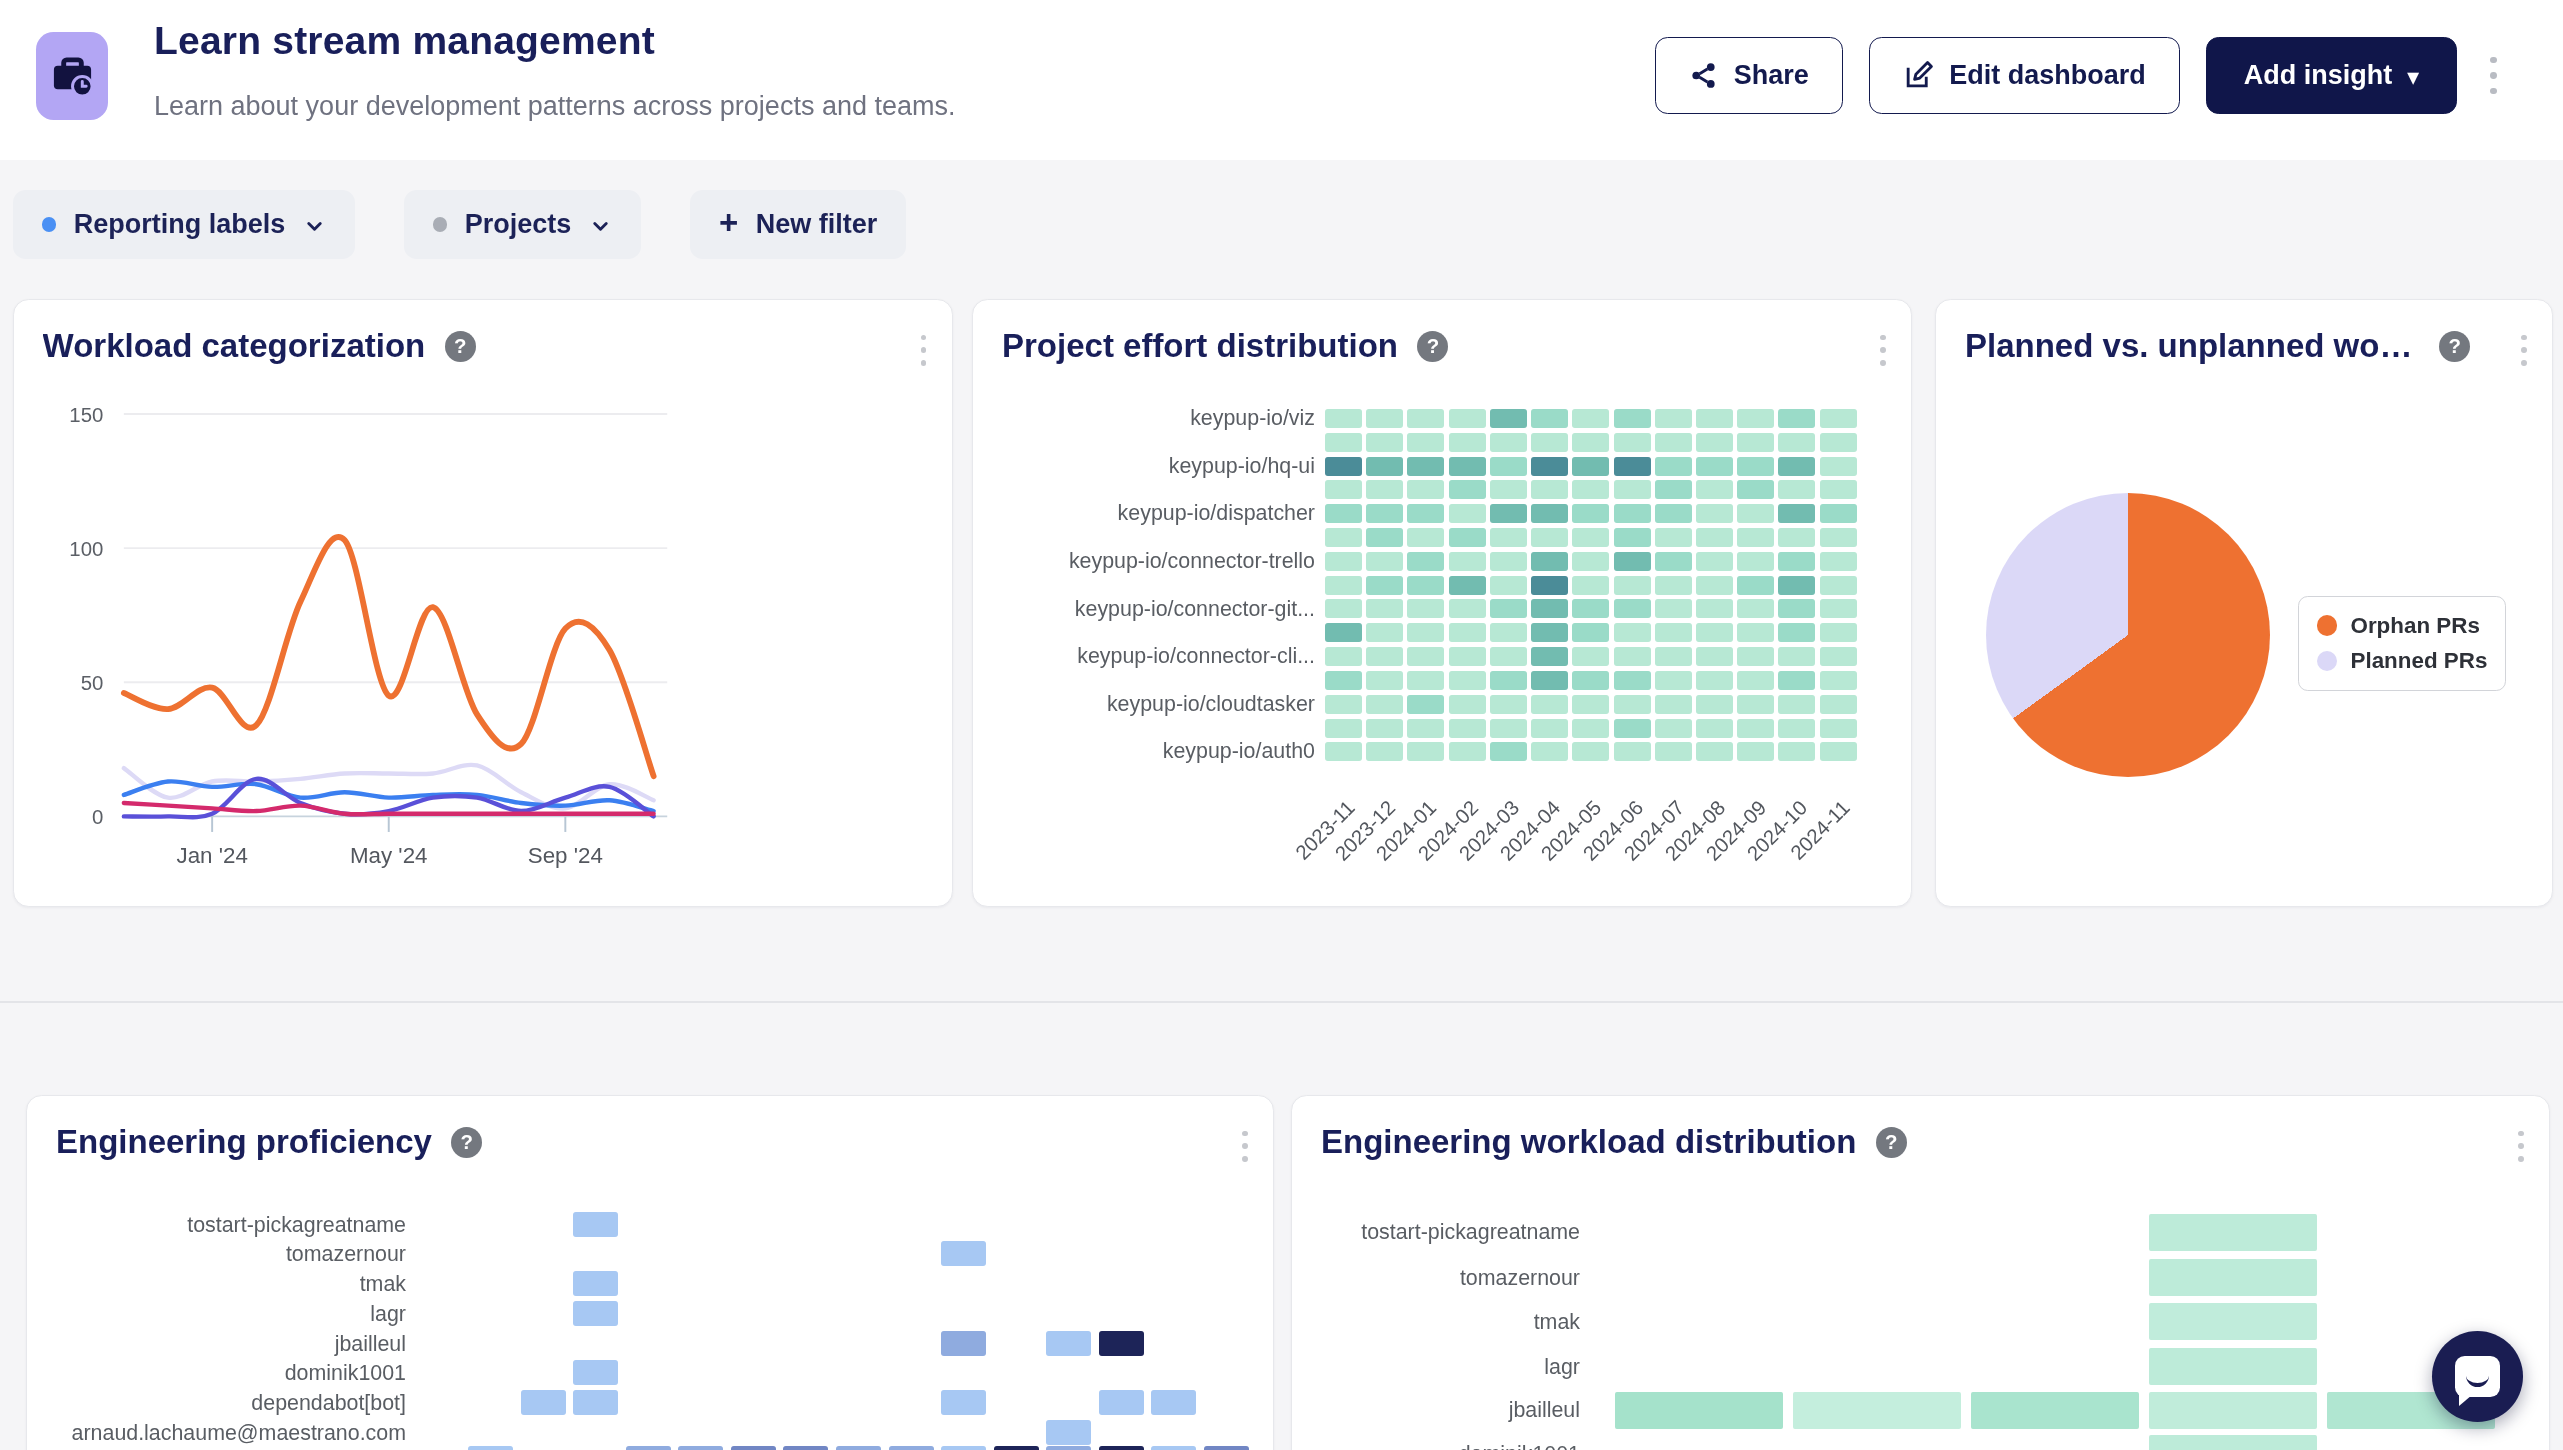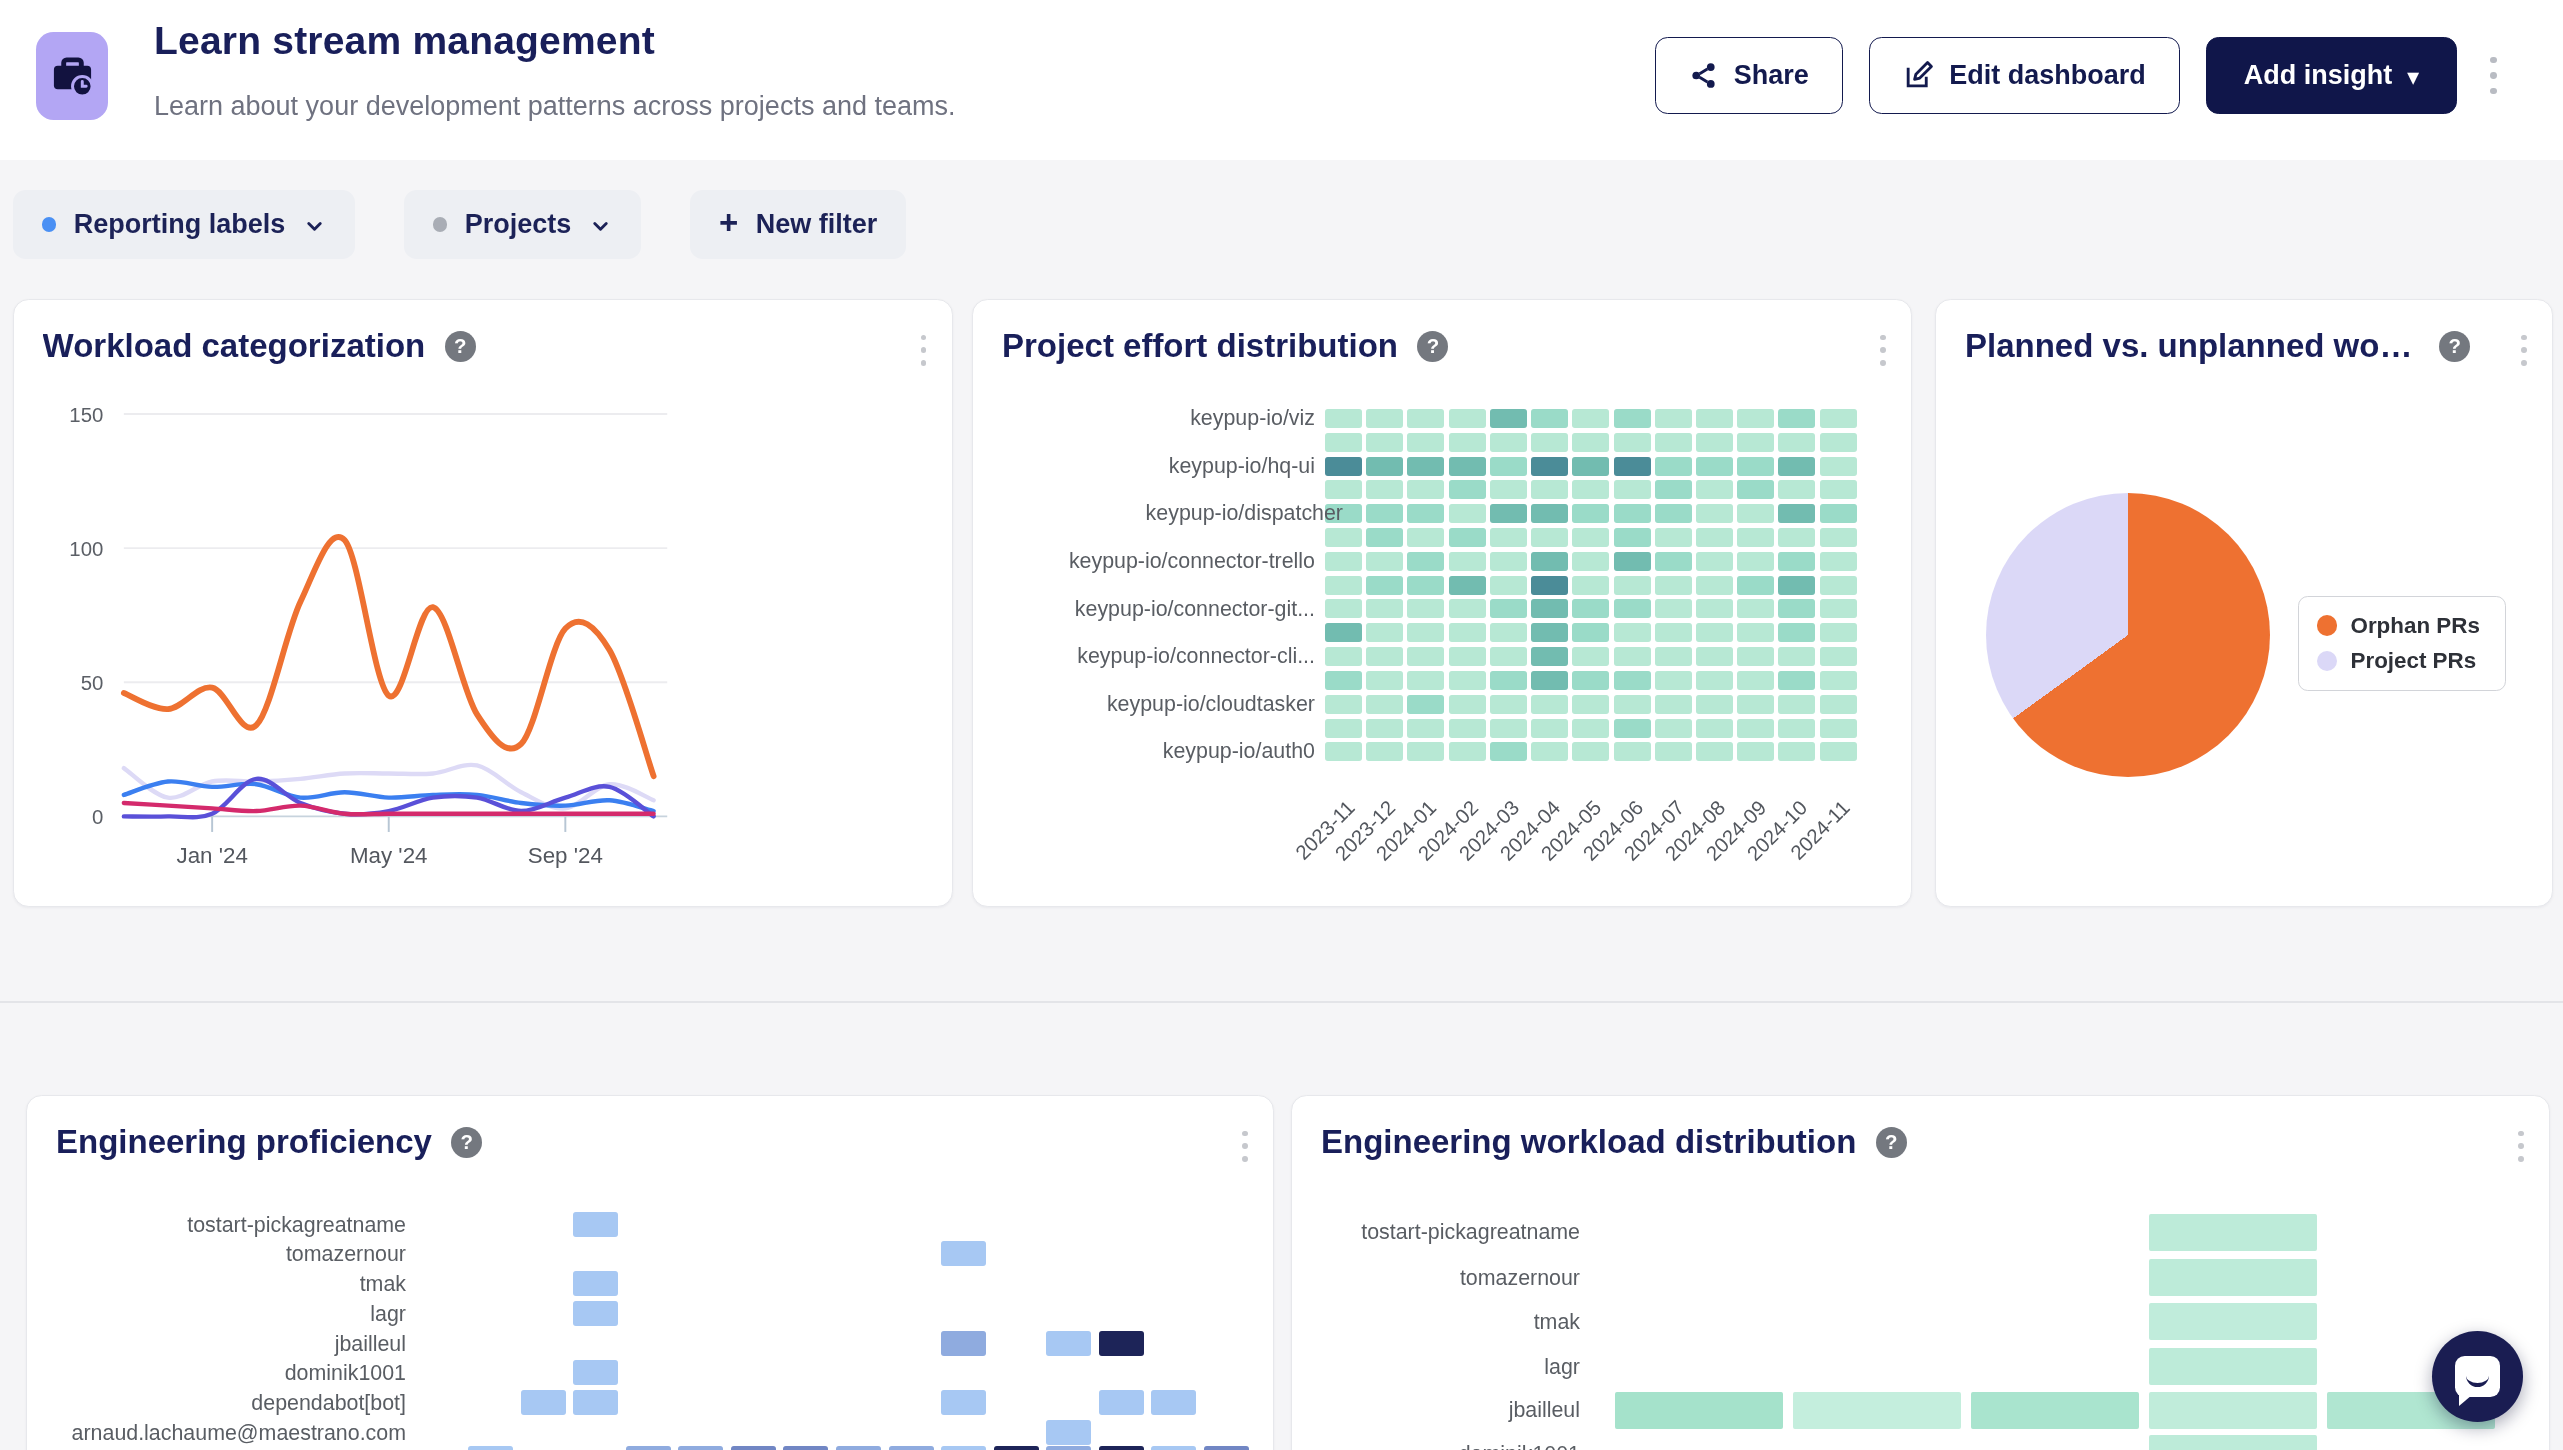--- a/index.html
+++ b/index.html
@@ -409,21 +409,21 @@
       <div class="hm-cell" style="left: 558px; top: 442px; width: 37px; height: 19.4px; background: rgb(183, 232, 212);"></div>
       <div class="hm-cell" style="left: 599px; top: 442px; width: 37px; height: 19.4px; background: rgb(183, 232, 212);"></div>
       <div class="hm-cell" style="left: 641px; top: 442px; width: 37px; height: 19.4px; background: rgb(183, 232, 212);"></div>
       <div class="hm-cell" style="left: 682px; top: 442px; width: 37px; height: 19.4px; background: rgb(183, 232, 212);"></div>
       <div class="hm-cell" style="left: 723px; top: 442px; width: 37px; height: 19.4px; background: rgb(183, 232, 212);"></div>
       <div class="hm-cell" style="left: 764px; top: 442px; width: 37px; height: 19.4px; background: rgb(183, 232, 212);"></div>
       <div class="hm-cell" style="left: 805px; top: 442px; width: 37px; height: 19.4px; background: rgb(183, 232, 212);"></div>
       <div class="hm-cell" style="left: 847px; top: 442px; width: 37px; height: 19.4px; background: rgb(183, 232, 212);"></div>
       <div class="hm-rowlabel" style="top: 107px;">keypup-io/viz</div>
       <div class="hm-rowlabel" style="top: 155px;">keypup-io/hq-ui</div>
-      <div class="hm-rowlabel" style="top: 202px; margin-left: 28px;">keypup-io/dispatcher</div>
+      <div class="hm-rowlabel" style="top: 202px;">keypup-io/dispatcher</div>
       <div class="hm-rowlabel" style="top: 250px;">keypup-io/connector-trello</div>
       <div class="hm-rowlabel" style="top: 298px;">keypup-io/connector-git...</div>
       <div class="hm-rowlabel" style="top: 345px;">keypup-io/connector-cli...</div>
       <div class="hm-rowlabel" style="top: 393px;">keypup-io/cloudtasker</div>
       <div class="hm-rowlabel" style="top: 440px;">keypup-io/auth0</div>
       <div class="hm-collabel" style="right: 560px; top: 493px;">2023-11</div>
       <div class="hm-collabel" style="right: 519px; top: 493px;">2023-12</div>
       <div class="hm-collabel" style="right: 478px; top: 493px;">2024-01</div>
       <div class="hm-collabel" style="right: 436px; top: 493px;">2024-02</div>
       <div class="hm-collabel" style="right: 395px; top: 493px;">2024-03</div>
@@ -449,21 +449,21 @@
       <i></i>
     </div>
   <div class="pie" id="planned-pie" style="background: conic-gradient(rgb(238, 113, 49) 0deg, rgb(238, 113, 49) 65%, rgb(219, 216, 247) 65%, rgb(219, 216, 247) 100%);"></div>
   <div class="pie-legend" id="planned-legend">
       <div class="item">
         <div class="dot" style="background: rgb(238, 113, 49);"></div>
         <div class="lab">Orphan PRs</div>
       </div>
       <div class="item">
         <div class="dot" style="background: rgb(219, 216, 247);"></div>
-        <div class="lab">Project PRs</div>
+        <div class="lab">Planned PRs</div>
       </div>
     </div>
 </div>
 
 <div class="divider"></div>
 
 <div class="panel" id="panel-prof">
   <div class="panel-head">
     <div class="panel-title">Engineering proficiency</div>
     <div class="help">?</div>

